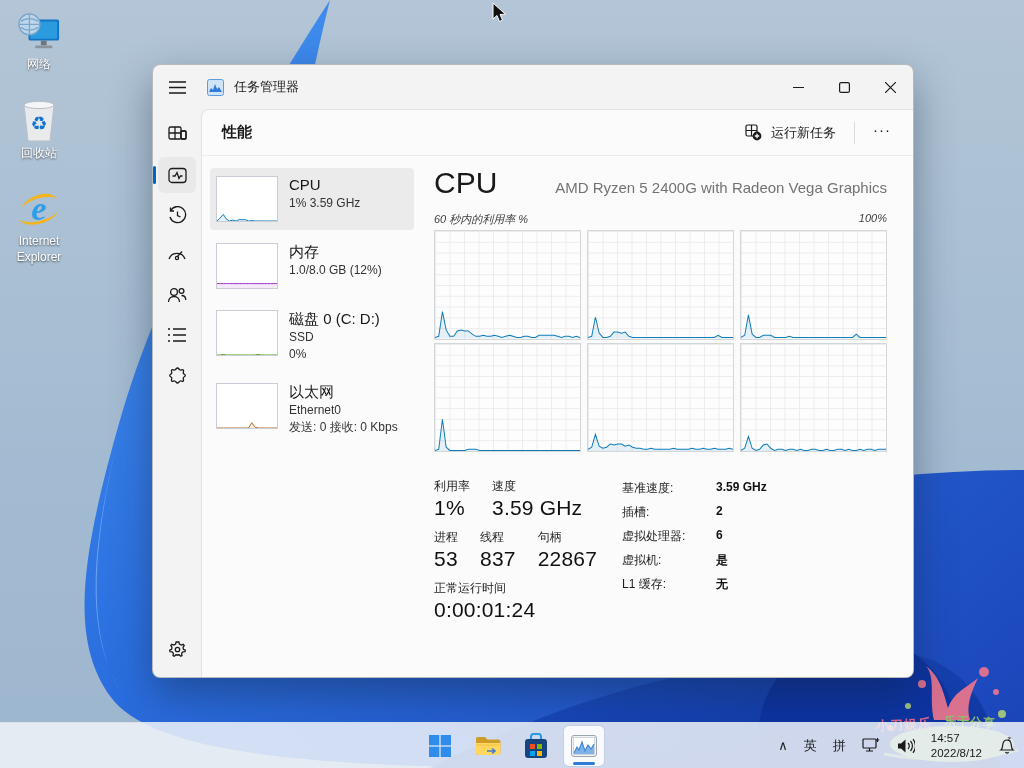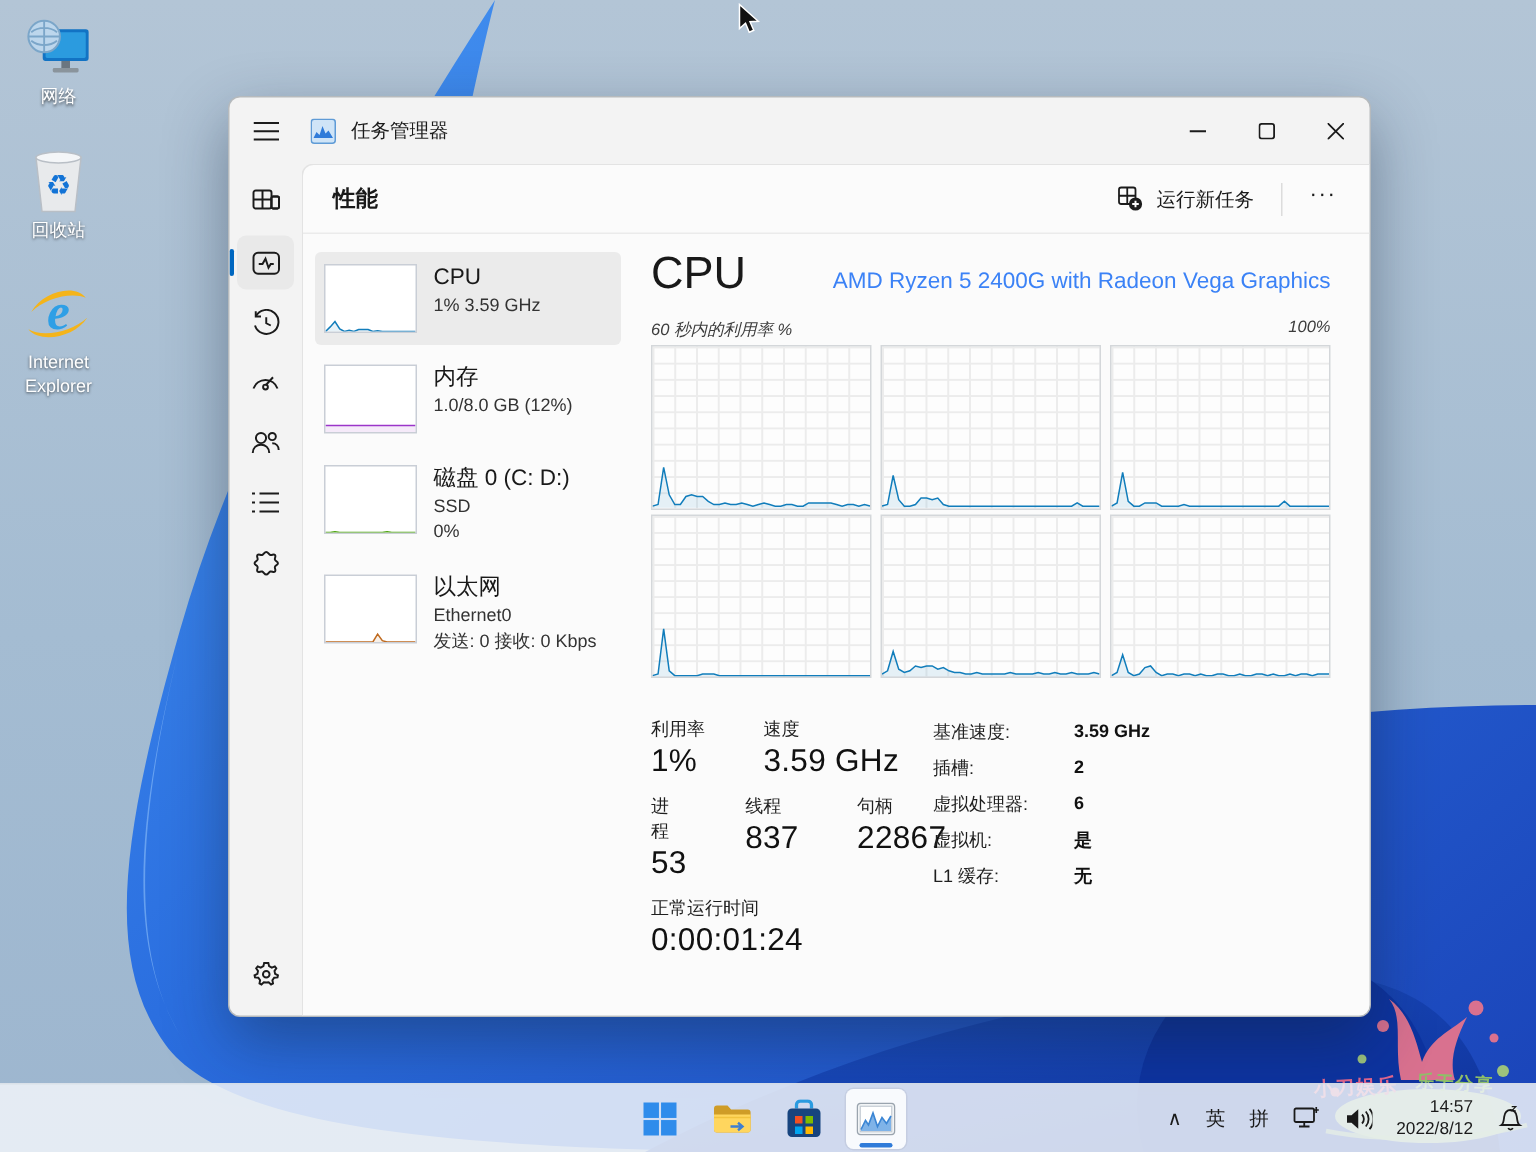--- a/index.html
+++ b/index.html
@@ -52,47 +52,47 @@
   .perf-item { display:flex; gap:11px; padding:8px 6px; border-radius:4px; cursor:pointer; margin-bottom:5px; }
   .perf-item.selected { background:#ebebeb; }
   .mini { width:62px; height:46px; flex:none; background:#fff; border:1px solid #c9ced6; }
   .mini svg { width:100%; height:100%; }
   .perf-name { font-size:15px; color:#191919; line-height:1.25; }
   .perf-sub { font-size:12px; color:#333; line-height:1.4; }
 
   .detail { flex:1; min-width:0; padding:10px 26px 0 18px; display:flex; flex-direction:column; }
   .cpu-header { display:flex; align-items:baseline; justify-content:space-between; }
   .cpu-title { font-size:30px; color:#191919; font-weight:400; }
-  .cpu-subtitle { font-size:15px; color:#3b82f6; }
+  .cpu-subtitle { font-size:15px; color:#737373; }
   .chart-labels { display:flex; justify-content:space-between; font-size:11px; color:#3c3c3c; margin-top:12px; margin-bottom:3px;font-style:italic; }
   .charts { display:grid; grid-template-columns:repeat(3,1fr); grid-template-rows:repeat(2,1fr); gap:3px 6px; height:222px; flex:none; }
   .panel { position:relative; border:1px solid #d4d7da; background:
       linear-gradient(90deg,#ececec 1px,transparent 1px) 0 0/10% 100%,
       linear-gradient(#ececec 1px,transparent 1px) 0 0/100% 10%, #fdfdfd; }
   .panel svg { position:absolute; inset:0; width:100%; height:100%; }
 
   .stats { display:flex; margin-top:26px; }
   .stats-left { width:188px; flex:none; }
-  .stat-row { display:flex; margin-bottom:9px;gap:17px; }
+  .stat-row { display:flex; margin-bottom:9px; }
   .stat-cell { margin-right:22px; }
   .stat-label { font-size:12px; color:#1f1f1f; margin-bottom:1px; }
   .stat-value { font-size:21px; color:#111; letter-spacing:.2px; }
   .info-grid { display:grid; grid-template-columns:94px auto; row-gap:7px; font-size:12px; color:#1f1f1f; align-content:start; padding-top:2px; }
   .info-value { font-weight:700; color:#111; }
 
   
   .taskbar { position:absolute; left:0; right:0; bottom:0; height:46px; z-index:3; background:rgba(241,245,249,.85); border-top:1px solid rgba(210,218,226,.6); }
   .tb-center { position:absolute; left:50%; transform:translateX(-50%); top:3px; display:flex; gap:8px; }
   .tb-btn { position:relative; width:40px; height:40px; border-radius:5px; display:flex; align-items:center; justify-content:center; cursor:pointer; }
   .tb-btn.active { background:rgba(255,255,255,.85); box-shadow:0 0 0 1px rgba(0,0,0,.05); }
   .tb-indicator { position:absolute; bottom:1px; left:50%; transform:translateX(-50%); width:22px; height:3px; border-radius:2px; background:#2f7bd9; }
   .tb-right { position:absolute; right:8px; top:0; height:100%; display:flex; align-items:center; gap:16px; }
   .tray-chevron { font-size:13px; color:#1a1a1a; cursor:pointer; }
   .tray-lang { font-size:13px; color:#1a1a1a; cursor:pointer; }
-  .tray-clock { text-align:right; font-size:11.5px; color:#1a1a1a; line-height:1.3; cursor:pointer; }
+  .tray-clock { font-size:11.5px; color:#1a1a1a; line-height:1.3; cursor:pointer; }
 
   .cursor { position:absolute; left:492px; top:2px; z-index:5; pointer-events:none; }
 </style>
 </head>
 <body>
 
 <div class="stage">
 
   <svg class="wallpaper" viewBox="0 0 1024 768" preserveAspectRatio="none">
     <defs>

